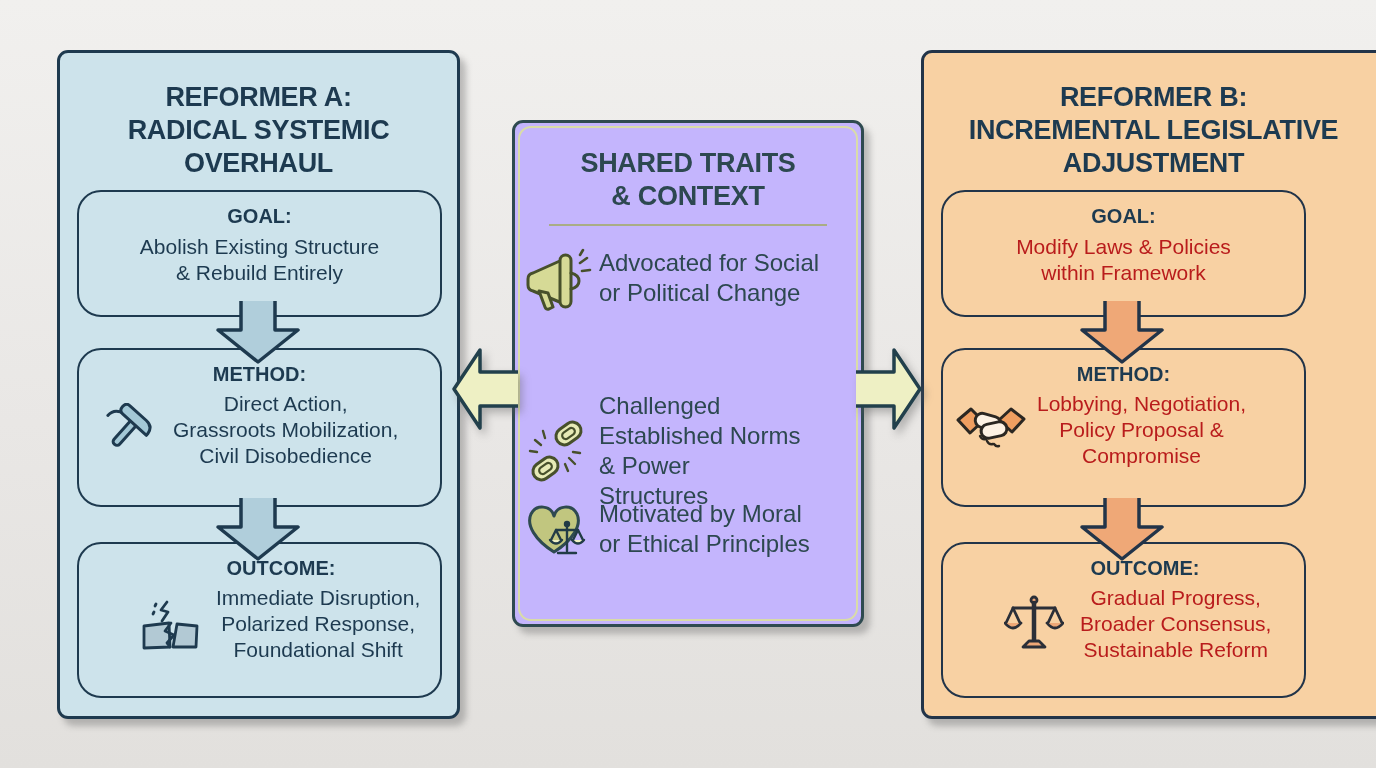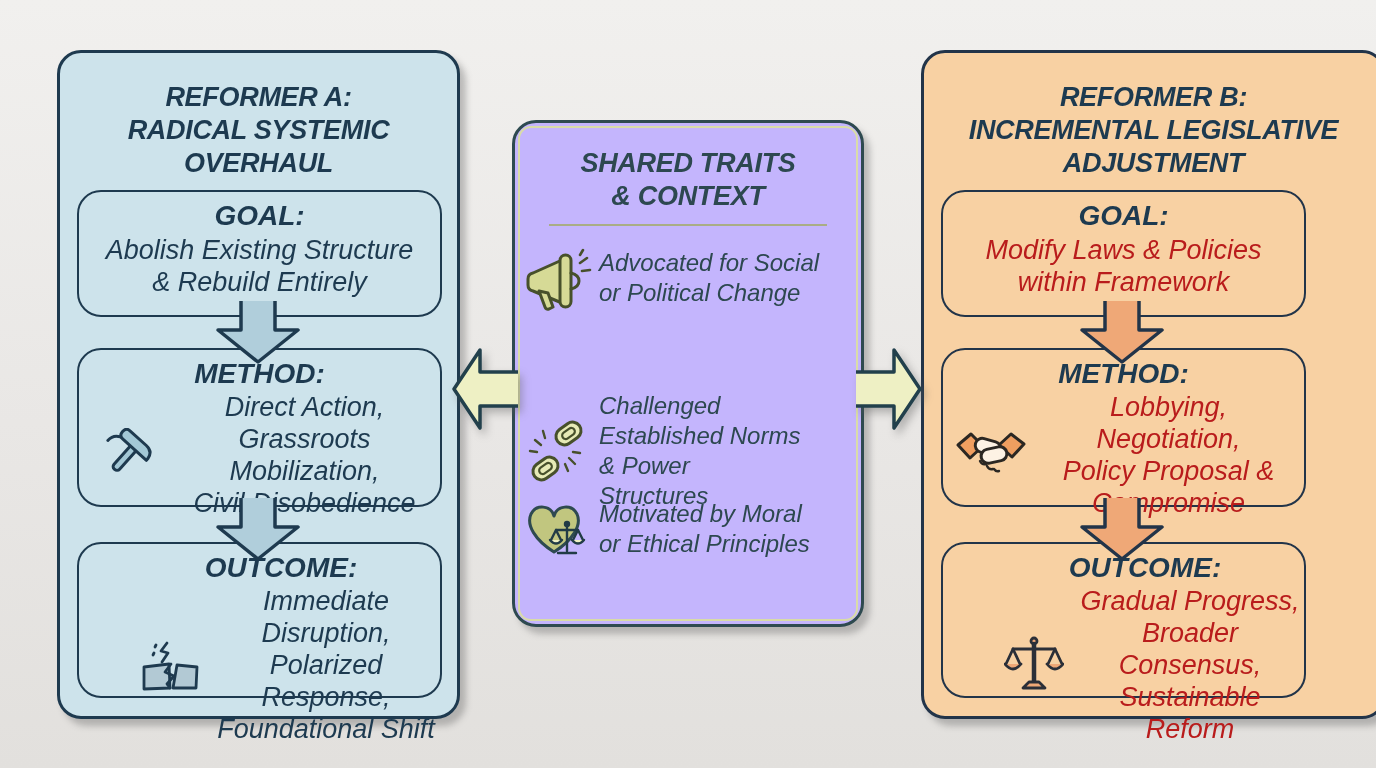--- a/index.html
+++ b/index.html
@@ -2,43 +2,43 @@
 <html><head>
 <meta charset="utf-8">
 <style>
   html,body{margin:0;padding:0;}
   body{
     width:1376px;height:768px;position:relative;overflow:hidden;
     background:linear-gradient(180deg,#f1f0ee 0%,#e9e7e5 55%,#e2e0dd 100%);
     font-family:"Liberation Sans","DejaVu Sans",sans-serif;
     color:#1d3a50;
   }
-  .panel{position:absolute;border-radius:24px;box-sizing:border-box;
-    box-shadow:6px 7px 6px rgba(90,90,90,0.35);font-style:italic;}
+  .panel{position:absolute;border-radius:11px;box-sizing:border-box;
+    box-shadow:6px 7px 6px rgba(90,90,90,0.35);}
   #left-panel{left:57px;top:50px;width:403px;height:669px;
     background:#cde3eb;border:3px solid #1e3a4f;}
   #center-panel{left:512px;top:120px;width:352px;height:507px;
     background:#c4b5fd;border:3px solid #2e4a50;z-index:1;}
   #center-panel::before{content:"";position:absolute;inset:3px;border:2px solid #d9dca8;
     border-radius:13px;pointer-events:none;}
   #right-panel{left:921px;top:50px;width:465px;height:669px;
     background:#f8d1a3;border:3px solid #223449;}
 
   .panel-title{font-weight:bold;font-size:27px;line-height:33px;letter-spacing:-0.3px;
     text-align:center;white-space:pre-line;margin-top:28px;position:relative;}
   #center-panel .panel-title{margin-top:24px;color:#2d4850;}
 
   .node-box{position:absolute;left:17px;width:365px;box-sizing:border-box;
     border:2.5px solid #1e3a4f;border-radius:24px;}
   #right-panel .node-box{border-color:#223449;}
   .node-box.goal{top:137px;height:127px;}
   .node-box.method{top:295px;height:159px;}
   .node-box.outcome{top:489px;height:156px;padding-left:43px;}
-  .node-label{font-weight:bold;font-size:28px;line-height:30px;text-align:center;margin-top:9px;}
-  .node-text{font-size:27px;line-height:32px;white-space:pre-line;}
+  .node-label{font-weight:bold;font-size:20px;line-height:30px;text-align:center;margin-top:9px;}
+  .node-text{font-size:21px;line-height:26px;white-space:pre-line;}
   .goal .node-text{text-align:center;margin-top:3px;}
   .icon-row{display:flex;align-items:center;margin-top:2px;padding-left:10px;padding-right:4px;}
   .icon-cell{width:76px;flex:none;display:flex;justify-content:center;align-items:center;}
   .icon-row .node-text{text-align:center;margin-left:8px;}
   #right-panel .node-text{color:#b91c1c;}
   #left-panel .node-text{color:#1d3a50;}
 
   .down-arrow{position:absolute;left:150px;width:96px;height:64px;z-index:3;}
 
   .divider{position:absolute;left:34px;right:34px;top:101px;height:2px;background:#a9ad85;}

